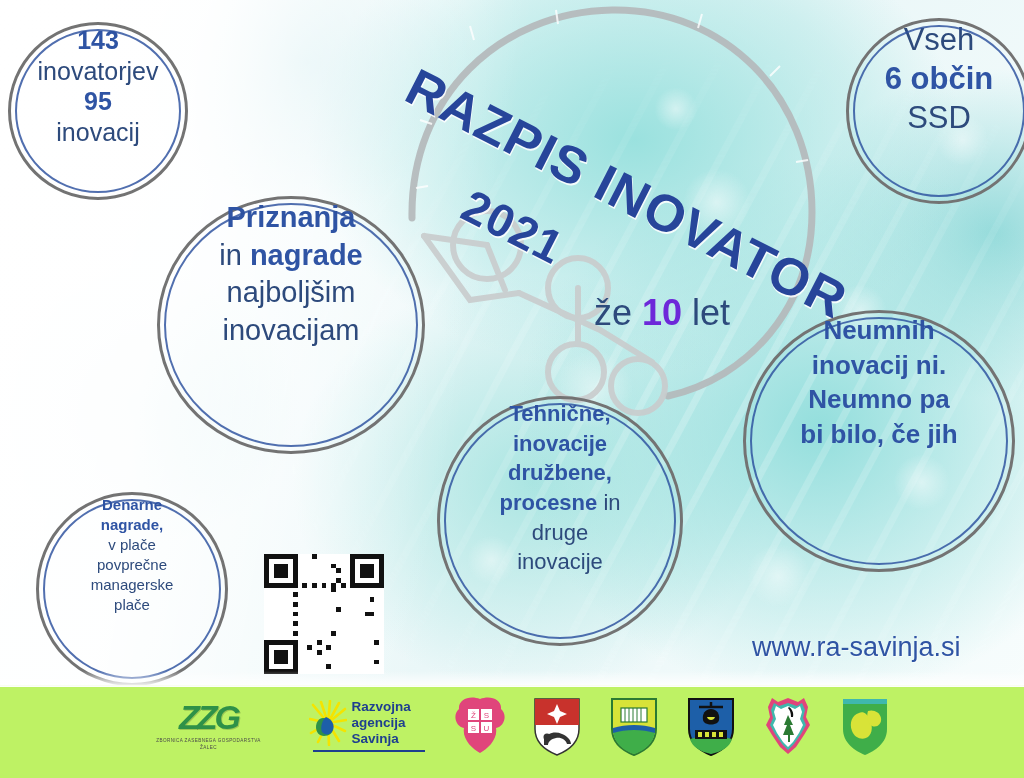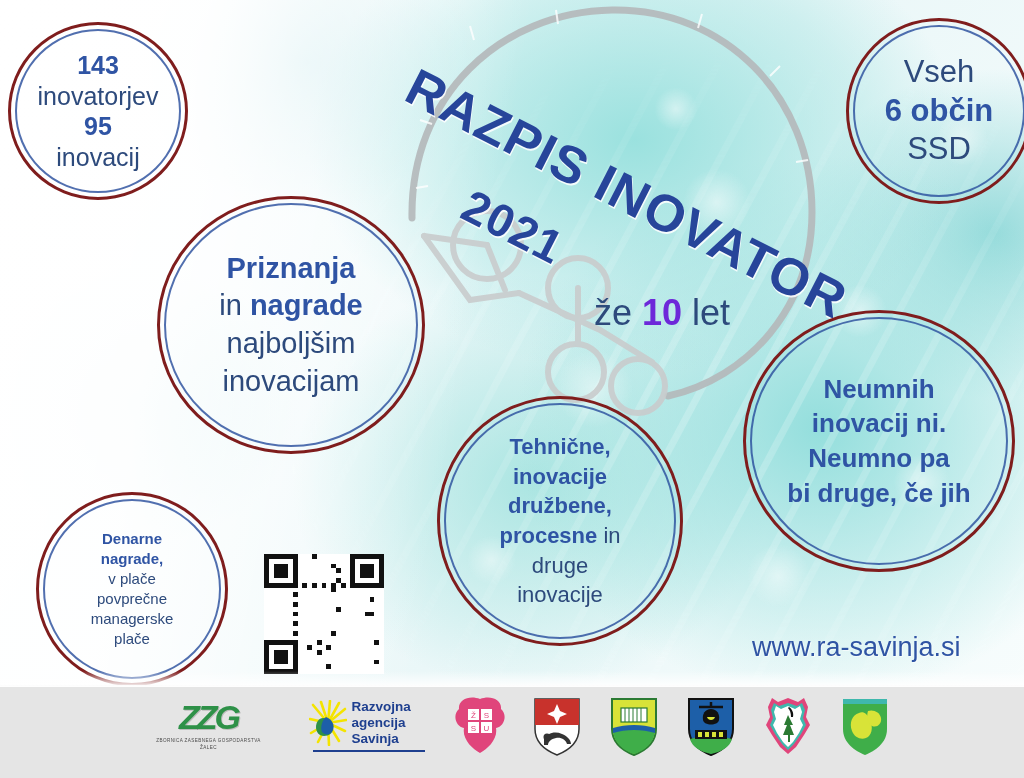--- a/index.html
+++ b/index.html
@@ -48,35 +48,35 @@
             mask-image:radial-gradient(ellipse 560px 420px at 72% 52%, #000 0%, rgba(0,0,0,.4) 60%, transparent 85%);
   }
   .bg-white-left{
     background:linear-gradient(100deg, rgba(255,255,255,.97) 0%, rgba(255,255,255,.92) 18%, rgba(255,255,255,.45) 32%, rgba(255,255,255,0) 46%);
   }
   .sketch-layer{position:absolute;inset:0;}
 
   
   .footer-strip{
     position:absolute;left:0;right:0;bottom:0;height:93px;
-    background:#e5e5e5;
+    background:#bef264;
     display:flex;align-items:center;justify-content:center;gap:25px;
     padding-bottom:12px;box-sizing:border-box;
   }
   .footer-strip::before{
     content:"";position:absolute;left:0;right:0;top:-14px;height:16px;
     background:linear-gradient(to bottom, rgba(255,255,255,0), #ffffff);
   }
 
   
   .bubble{
     position:absolute;border-radius:50%;
-    display:flex;flex-direction:column;align-items:center;justify-content:center;
+    display:flex;flex-direction:column;align-items:center;
     text-align:center;box-sizing:border-box;
-    border:3px solid #7f1d1d;
+    border:3px solid #737373;
     color:#2d4a7c;
   }
   .bubble::after{
     content:"";position:absolute;border-radius:50%;
     left:4px;right:4px;top:4px;bottom:4px;
     border:2px solid rgba(43,79,158,.82);
     pointer-events:none;
   }
   .bubble .ln{display:block;line-height:1.16;white-space:nowrap;}
   .bubble .b{font-weight:bold;color:#2f54a4;}
@@ -210,21 +210,21 @@
     <span class="ln b">družbene,</span>
     <span class="ln"><span class="b">procesne</span><span class="r"> in</span></span>
     <span class="ln r">druge</span>
     <span class="ln r">inovacije</span>
   </div>
 
   <div class="bubble" id="b-neumnih">
     <span class="ln b">Neumnih</span>
     <span class="ln b">inovacij ni.</span>
     <span class="ln b">Neumno pa</span>
-    <span class="ln b">bi druge, če jih</span>
+    <span class="ln b">bi bilo, če jih</span>
   </div>
 
   <div class="bubble" id="b-denarne">
     <span class="ln b">Denarne</span>
     <span class="ln b">nagrade,</span>
     <span class="ln r">v plače</span>
     <span class="ln r">povprečne</span>
     <span class="ln r">managerske</span>
     <span class="ln r">plače</span>
   </div>

